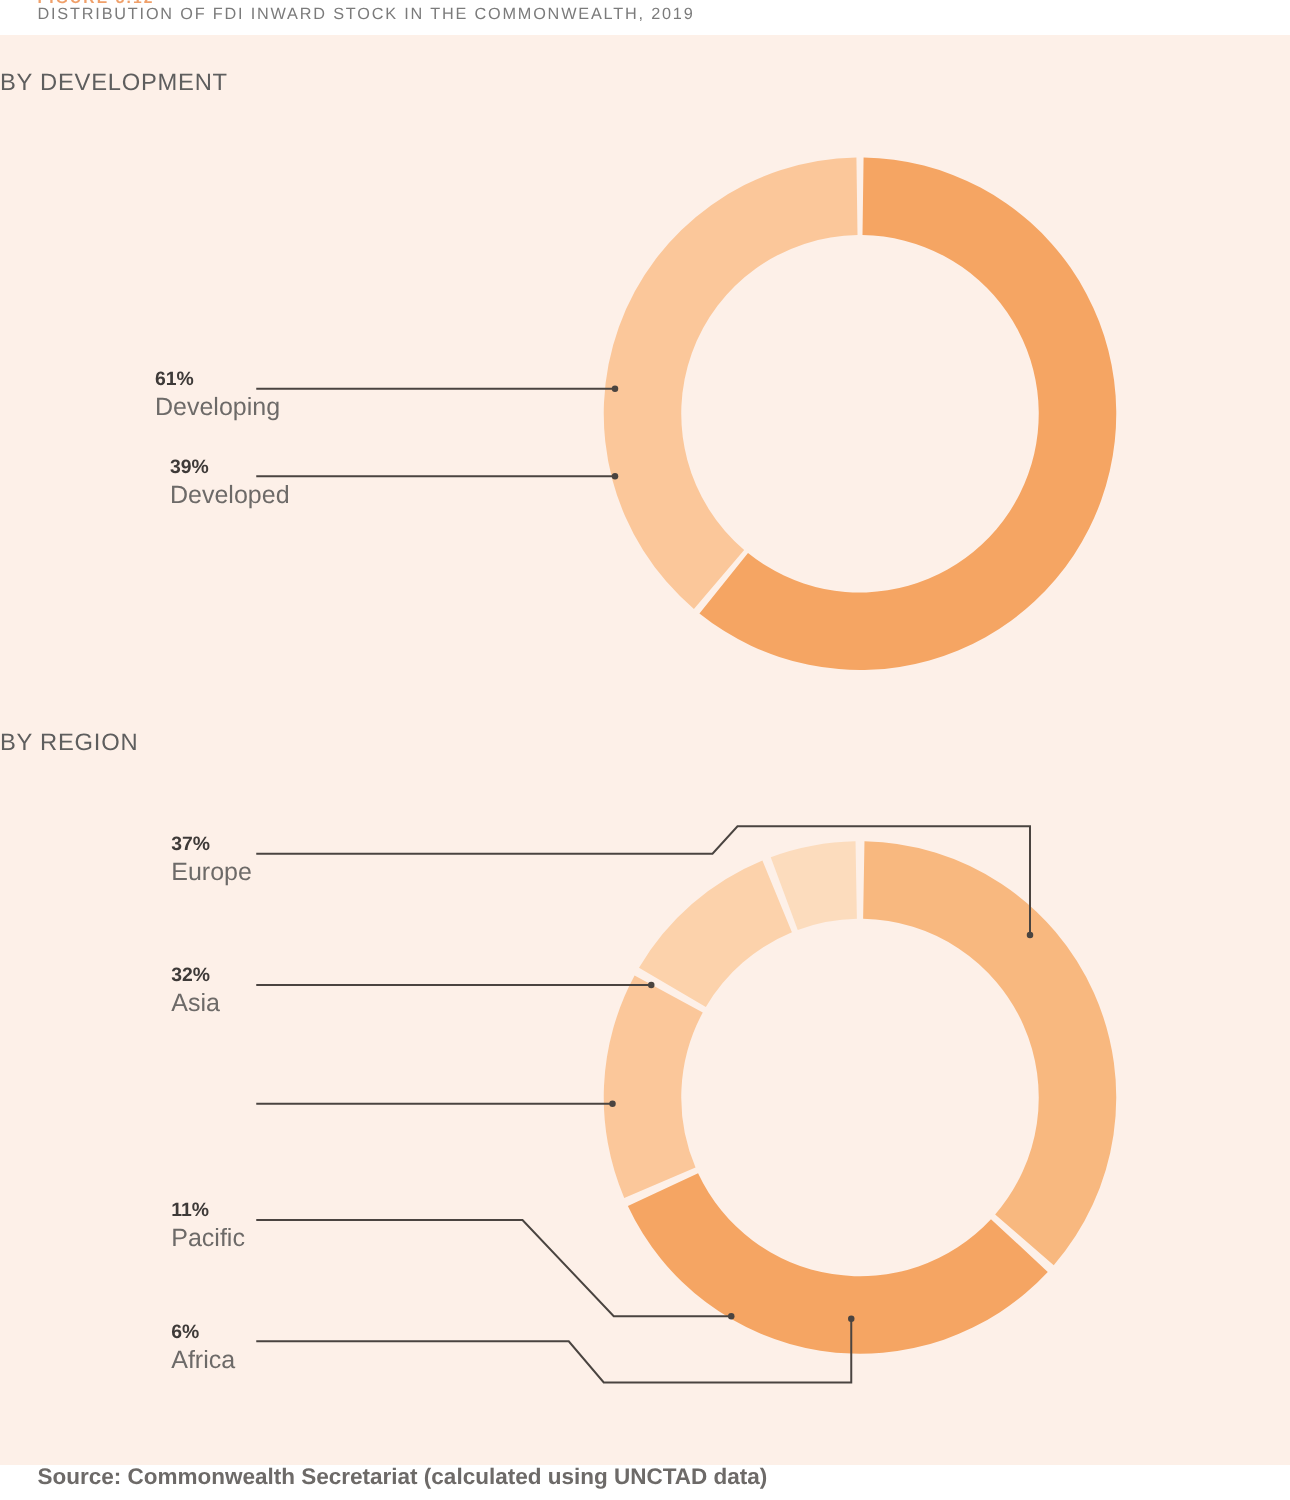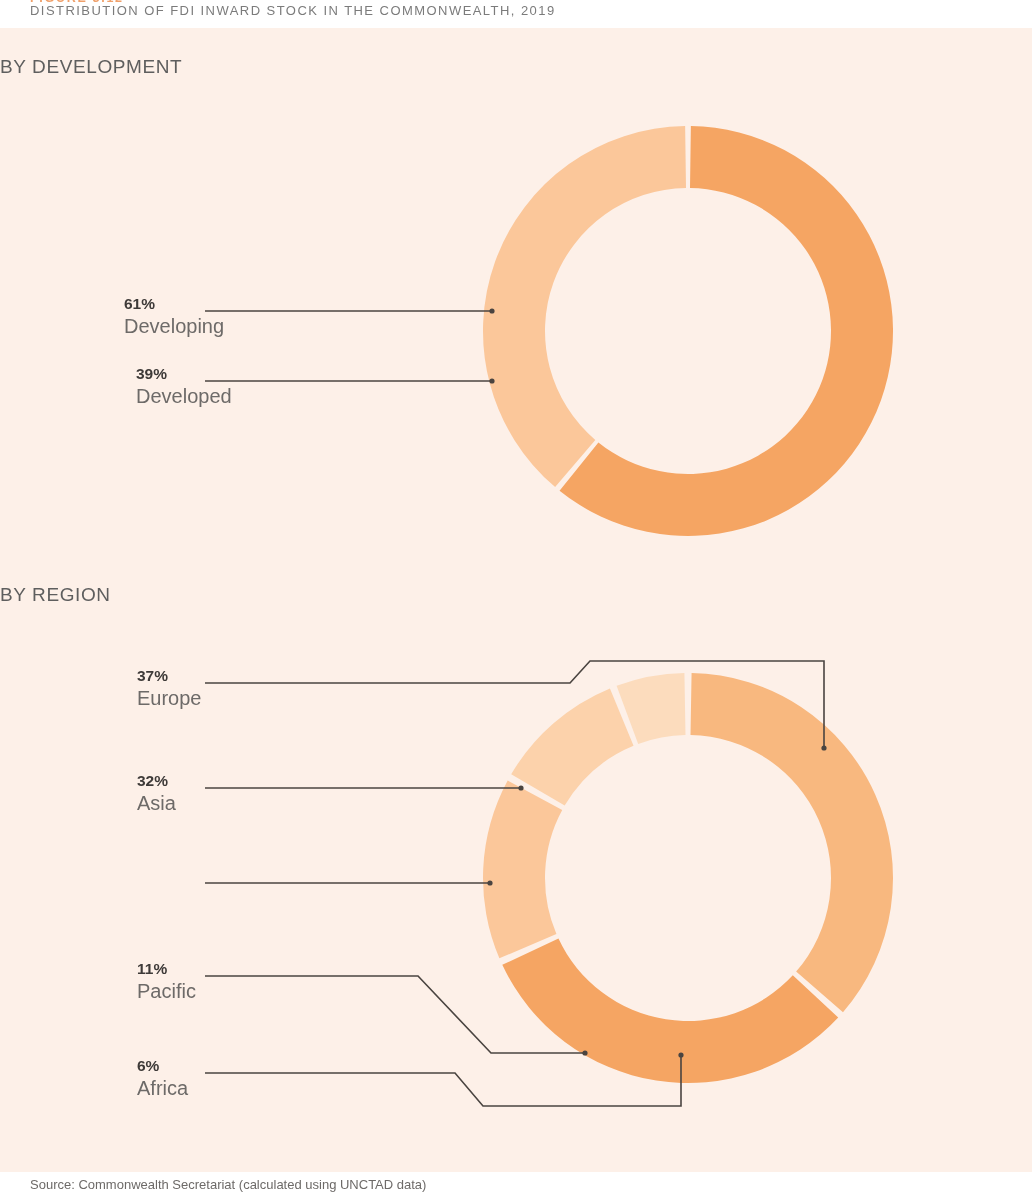--- a/index.html
+++ b/index.html
@@ -88,24 +88,25 @@
     font-weight: 400;
     color: #6d6a68;
     line-height: 22px;
     display: block;
     margin-top: 1px;
   }
   .source {
     position: absolute;
     left: 30px;
     top: 1192px;
-    font-size: 13px;
+    font-size: 18px;
     color: #6d6a68;
     white-space: nowrap;
     transform: translateY(-100%);
+    font-weight: bold;
   }
 </style>
 </head>
 <body>
 
 <div class="page">
 
   <div class="fig-label">FIGURE 3.12</div>
   <div class="fig-title">DISTRIBUTION OF FDI INWARD STOCK IN THE COMMONWEALTH, 2019</div>
 

